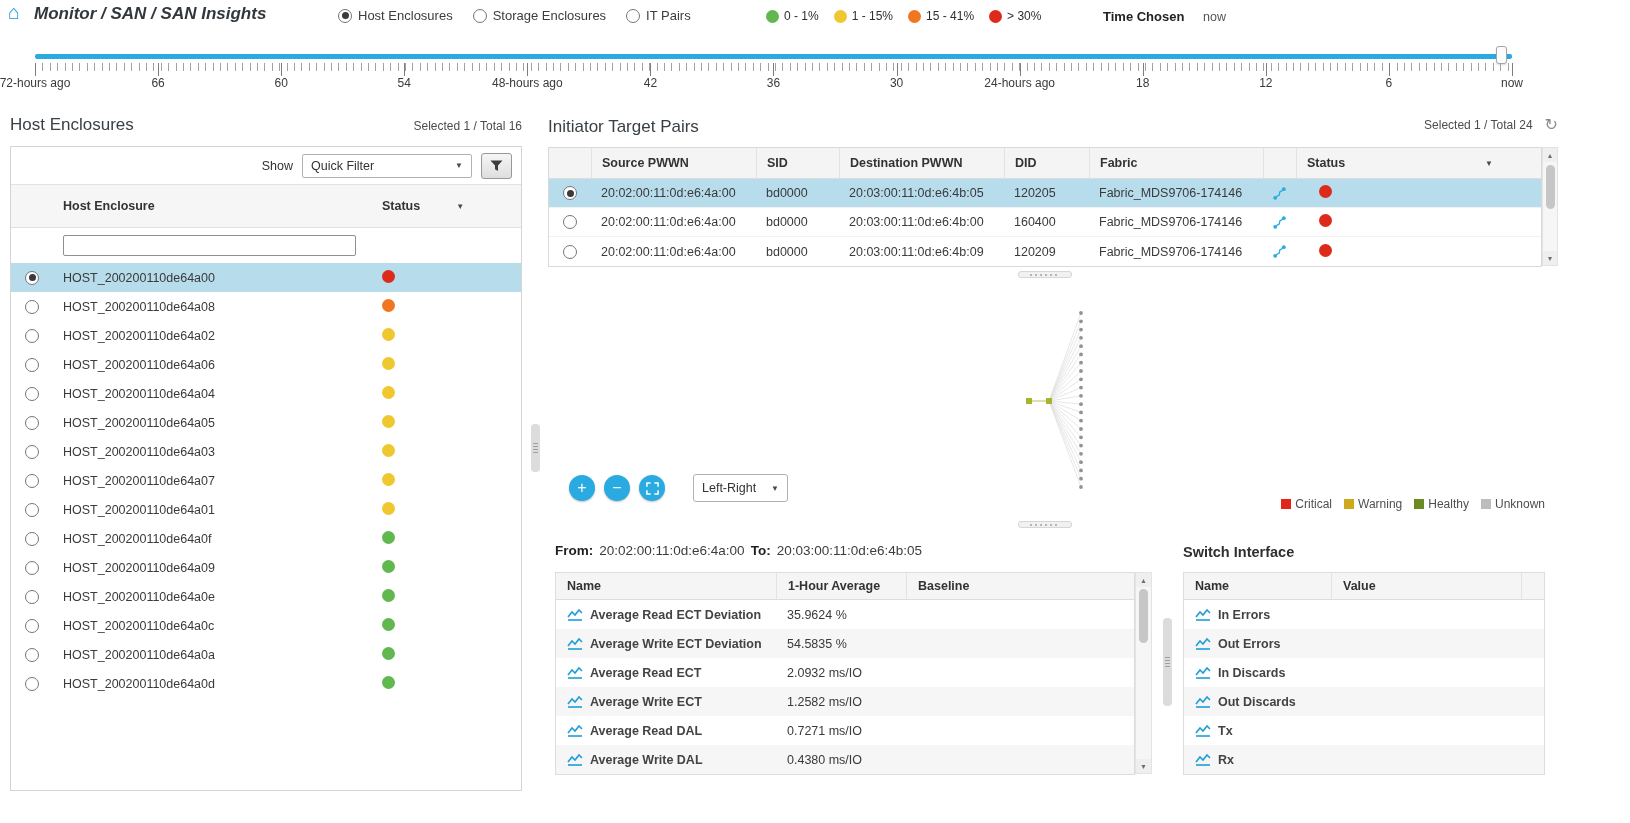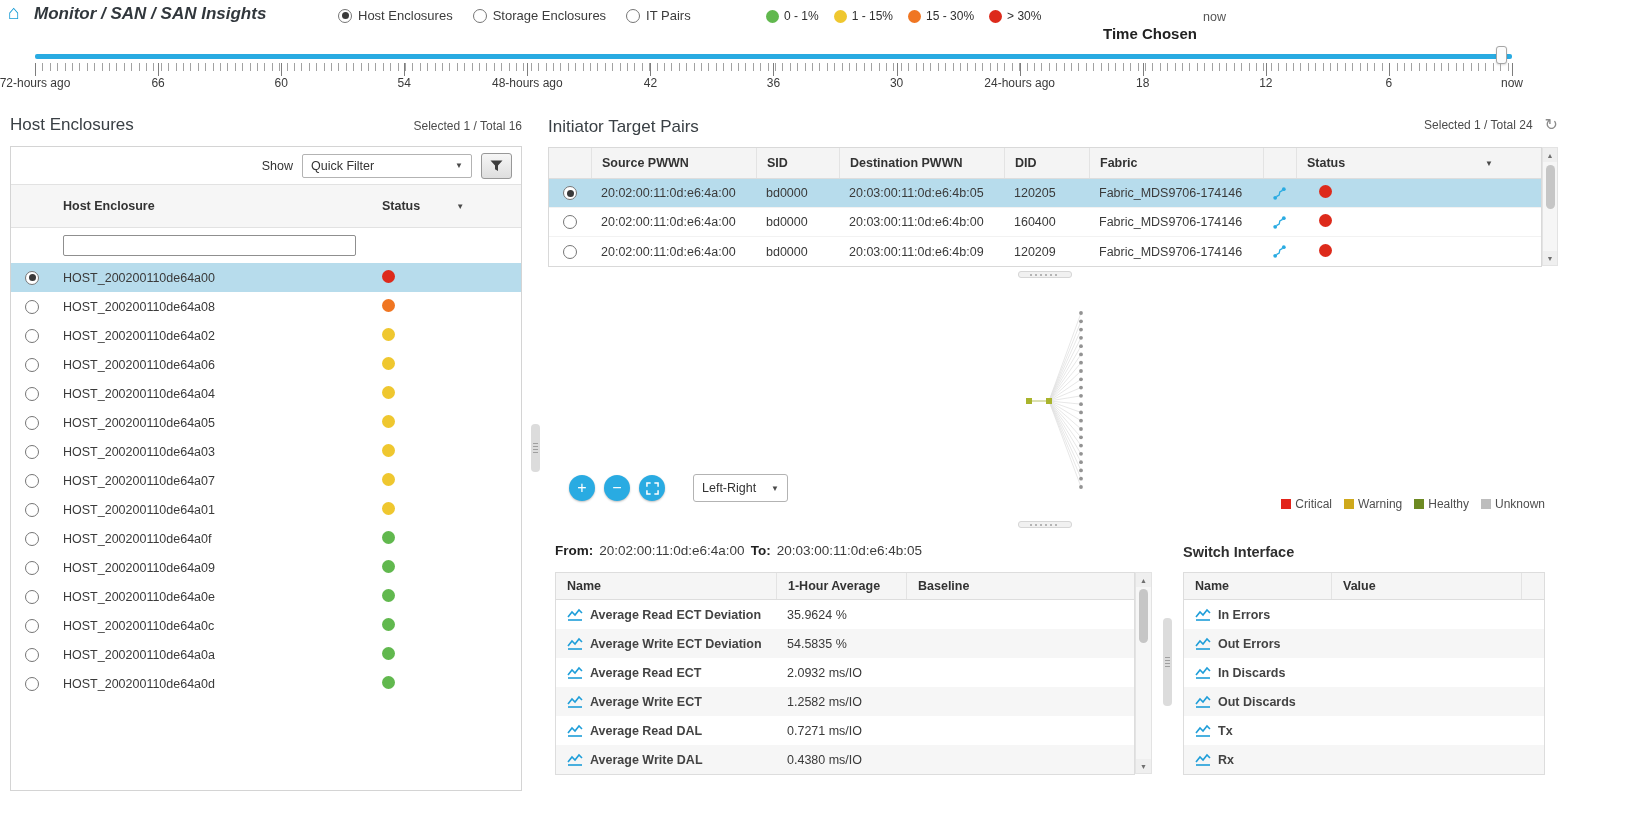--- a/index.html
+++ b/index.html
@@ -11,21 +11,21 @@
   .home-icon { left:8px; top:1px; font-size:20px; font-weight:700; color:#169bd5; cursor:pointer; }
   .breadcrumb { left:34px; top:4px; font-size:17px; font-weight:700; color:#31373c; white-space:nowrap;font-style:italic; }
   .view-options { left:338px; top:8px; display:flex; gap:20px; }
   .radio-opt { display:flex; align-items:center; gap:6px; font-size:13px; color:#3c3c3c; cursor:pointer; white-space:nowrap; }
   .radio { width:14px; height:14px; border:1px solid #767676; border-radius:50%; background:#fff; display:inline-flex; align-items:center; justify-content:center; flex:none; }
   .radio-inner { width:7px; height:7px; border-radius:50%; background:#3a3a3a; display:none; }
   .selected .radio-inner { display:block; }
   .usage-legend { left:766px; top:9px; display:flex; gap:15px; align-items:center; }
   .legend-item { display:flex; align-items:center; gap:5px; font-size:12px; color:#2f2f2f; white-space:nowrap; }
   .legend-dot { width:13px; height:13px; border-radius:50%; }
-  .time-chosen-label { left:1103px; top:9px; font-weight:700; font-size:15px; color:#222;margin-top:16px; }
+  .time-chosen-label { left:1103px; top:9px; font-weight:700; font-size:13px; color:#222; }
   .time-chosen-value { left:1203px; top:10px; font-size:12.5px; color:#555; }
 
   
   .slider-track { left:35px; top:54px; width:1477px; height:5px; background:#29abe2; border-radius:2px; cursor:pointer; }
   .slider-handle { left:1496px; top:46px; width:11px; height:18px; background:#fcfcfc; border:1px solid #a6a6a6; border-radius:3px; box-shadow:0 1px 2px rgba(0,0,0,.15); cursor:ew-resize; }
   .ruler { left:35px; top:63px; width:1478px; height:13px; }
   .ticks-minor { position:absolute; top:0; left:0; width:100%; height:8px;
     background:repeating-linear-gradient(to right,#a2a2a2 0 1px,transparent 1px 7.4px); }
   .ticks-major { position:absolute; top:0; left:0; width:100%; height:13px;
     background:repeating-linear-gradient(to right,#7d7d7d 0 1px,transparent 1px 123.08px); }
@@ -156,21 +156,21 @@
         <span>0 - 1%</span>
       </span>
 
       <span class="legend-item">
         <span class="legend-dot" style="background: rgb(239, 199, 47);"></span>
         <span>1 - 15%</span>
       </span>
 
       <span class="legend-item">
         <span class="legend-dot" style="background: rgb(240, 118, 34);"></span>
-        <span>15 - 30%</span>
+        <span>15 - 41%</span>
       </span>
 
       <span class="legend-item">
         <span class="legend-dot" style="background: rgb(221, 42, 27);"></span>
         <span>&gt; 30%</span>
       </span>
     </div>
 
   <span class="abs time-chosen-label">Time Chosen</span>
   <span class="abs time-chosen-value">now</span>

